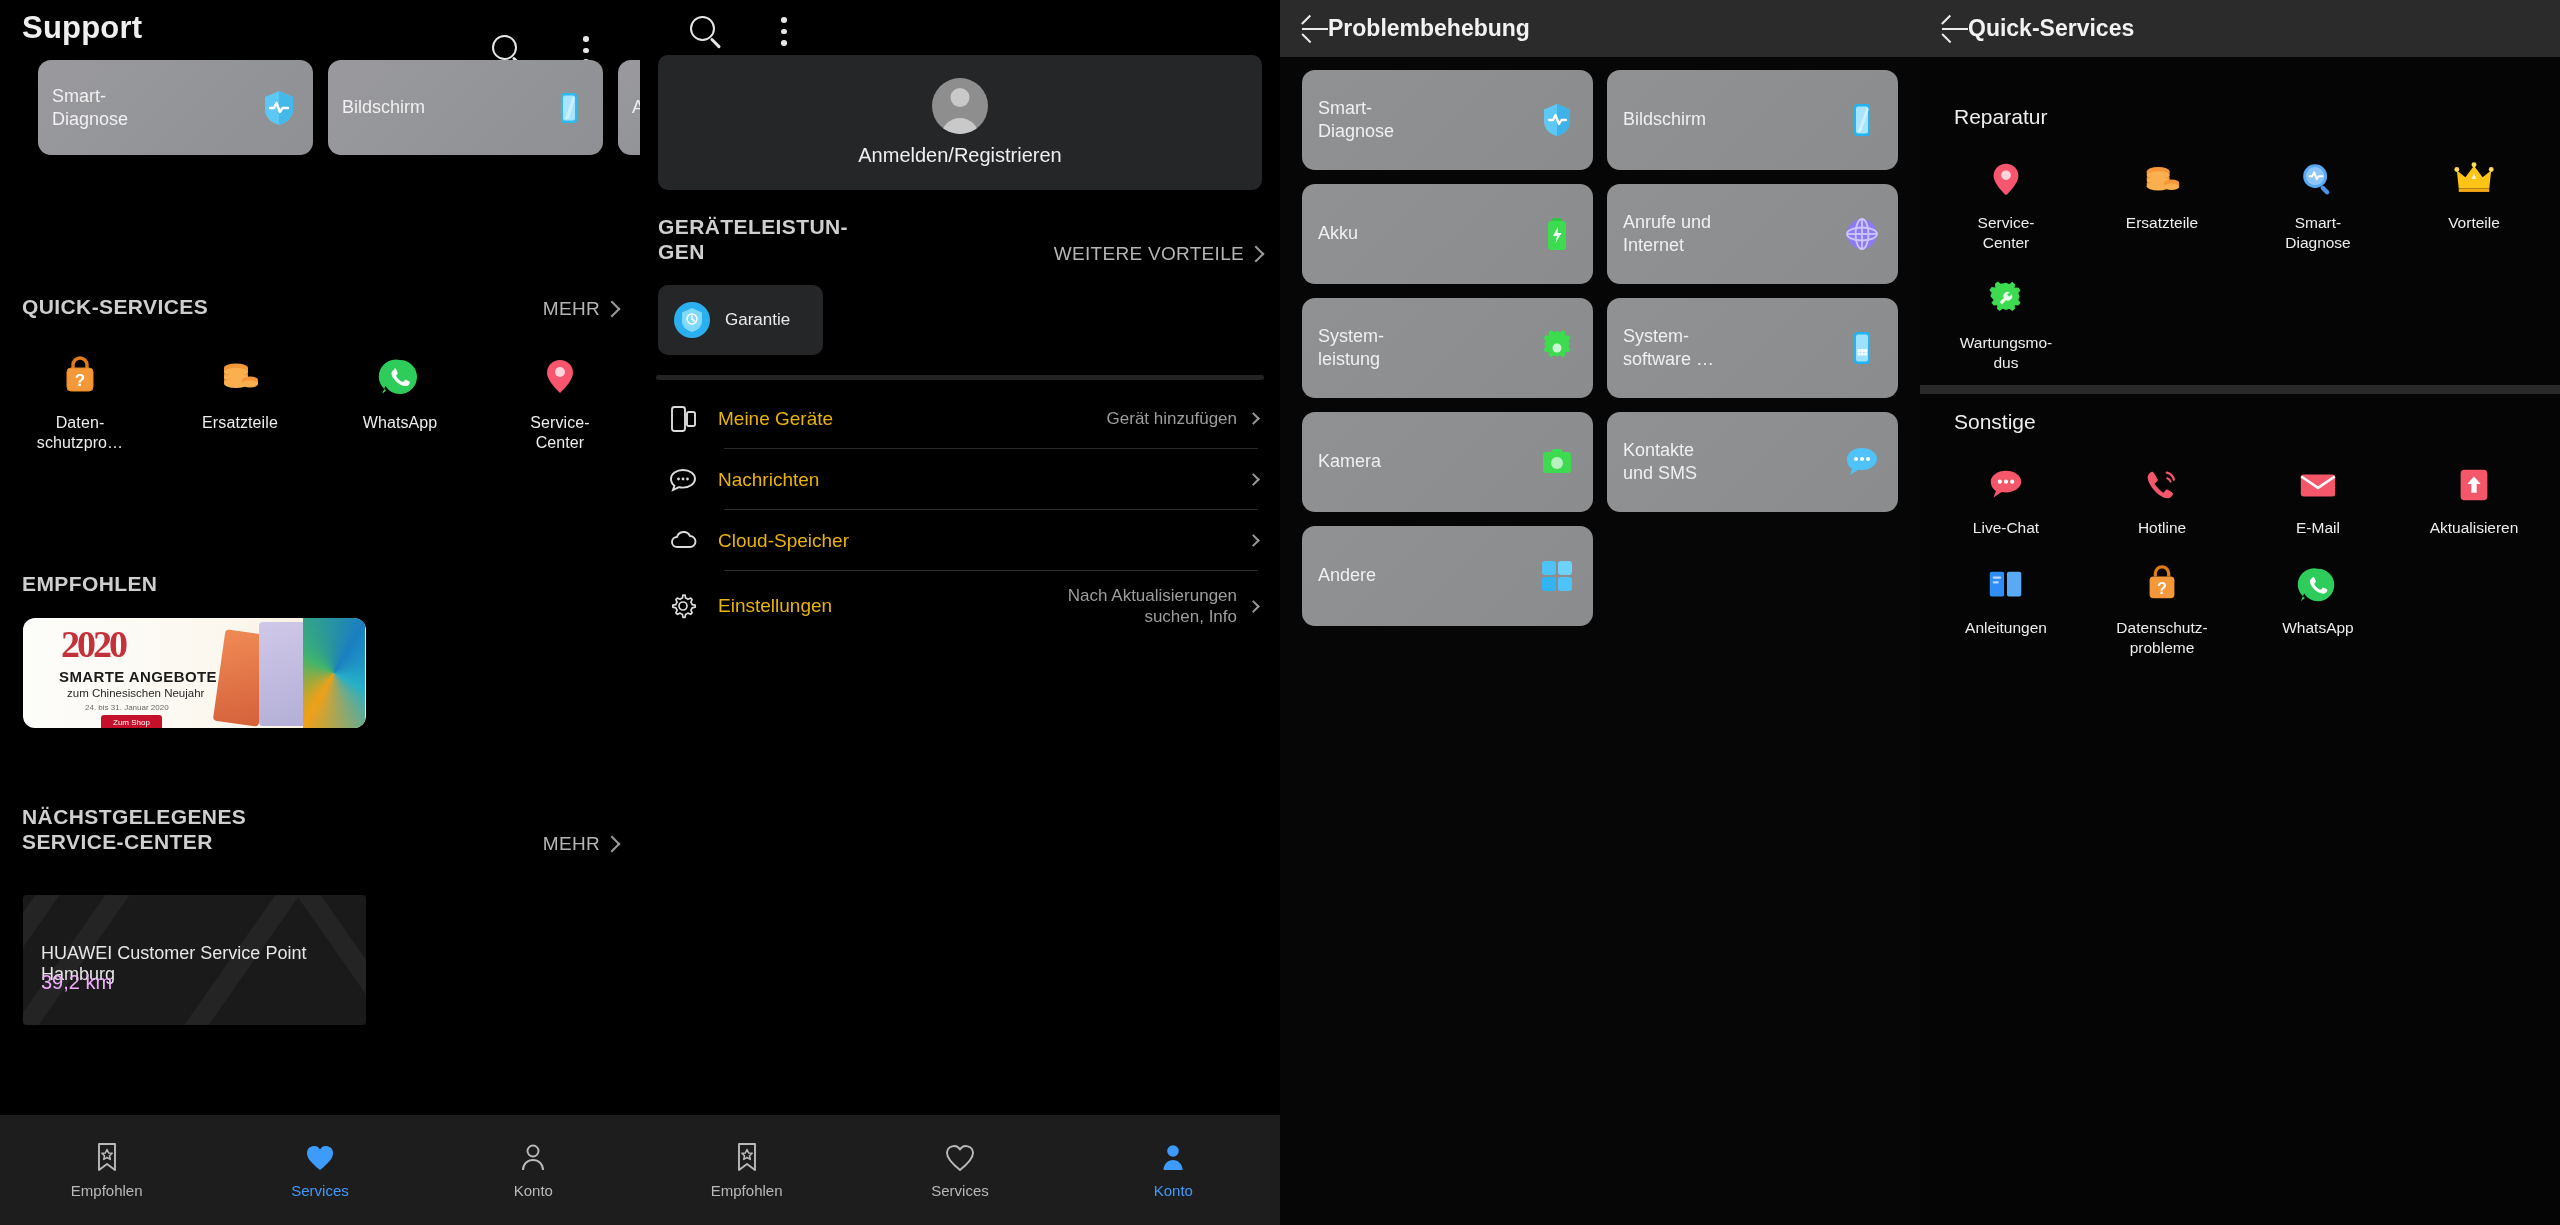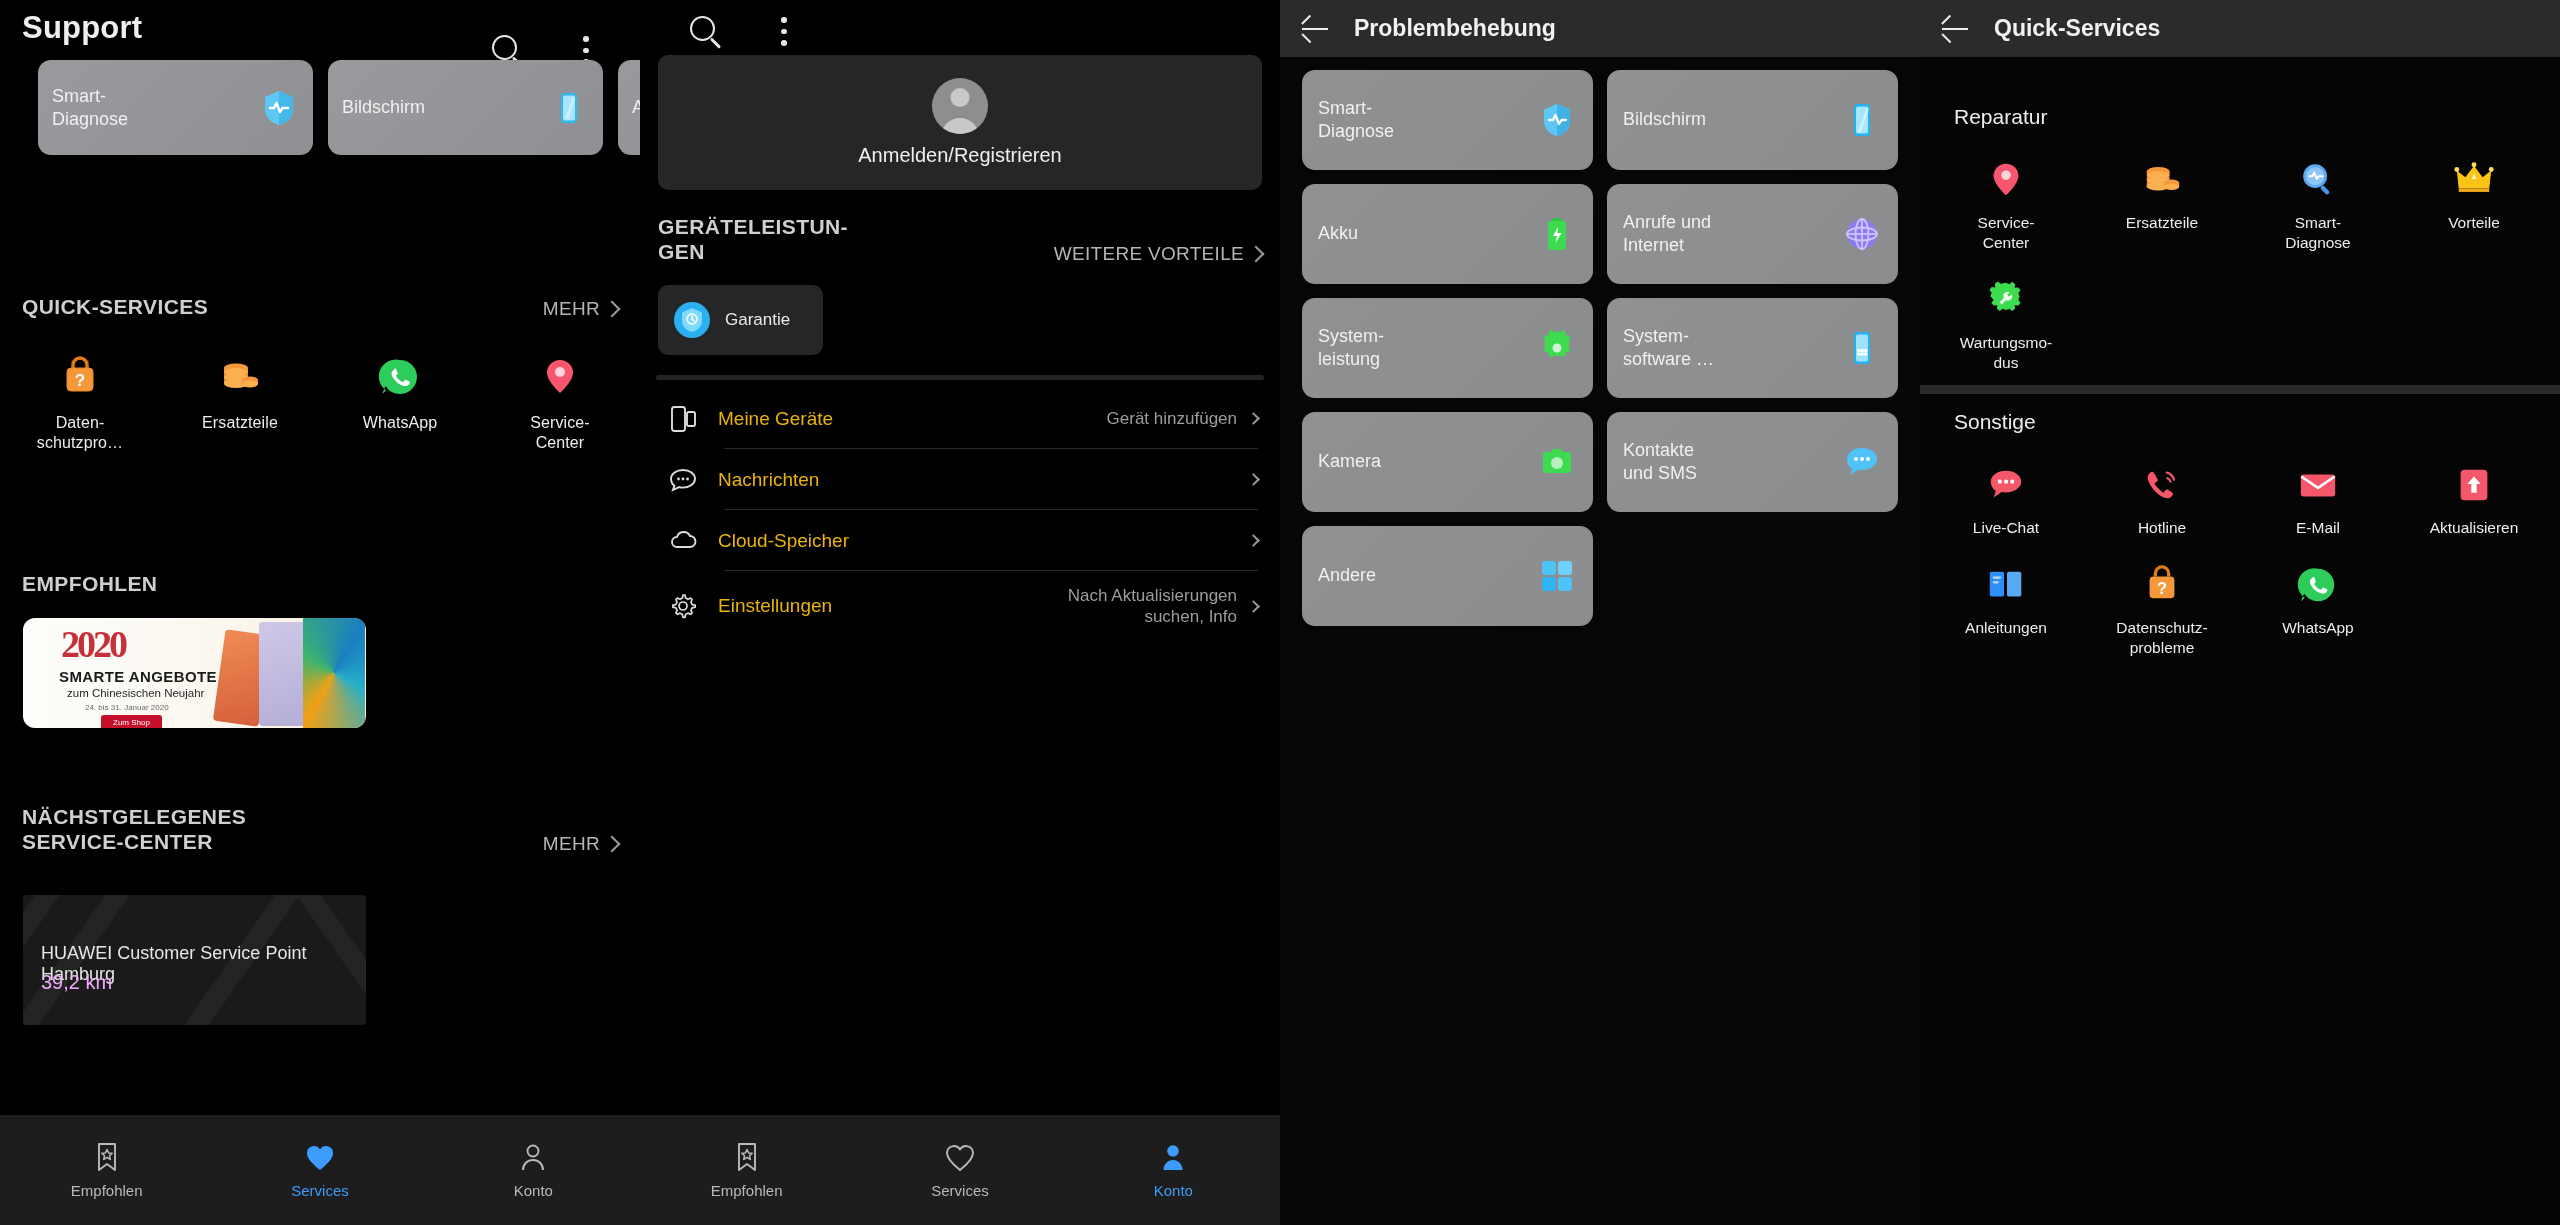--- a/index.html
+++ b/index.html
@@ -82,21 +82,21 @@
   .mlist{ position:absolute; left:0; width:100%; }
   .mrow{ position:relative; height:61px; display:flex; align-items:center; padding:0 22px 0 24px;}
   .mrow .mico{ width:38px; display:flex; justify-content:center; }
   .mrow .mlbl{ margin-left:16px; font-size:19px; color:#eab308;}
   .mrow .mval{ margin-left:auto; font-size:17px; color:#9d9d9d; text-align:right; line-height:1.25;}
   .mrow .mch{ margin-left:12px; }
   .mdiv{ position:absolute; left:84px; right:22px; bottom:0; height:1px; background:#2b2b2b;}
   .p2divider{ position:absolute; left:16px; width:608px; height:5px; background:#232323; border-radius:3px;}
 
   
-  .topbar{ position:absolute; left:0; top:0; width:100%; height:57px; background:#2b2b2b; display:flex; align-items:center; padding-left:22px; gap:26px;}
+  .topbar{ position:absolute; left:0; top:0; width:100%; height:57px; background:#2b2b2b; display:flex; align-items:center; padding-left:22px; }
   .topbar .tb-title{ font-size:23px; font-weight:bold; color:#f2f2f2;}
   .arrow-l{ position:relative; width:26px;height:18px;}
   .arrow-l .sh{ position:absolute; left:0; top:8px; width:26px;height:2.4px;background:#ececec;}
   .arrow-l .h1{ position:absolute; left:0; top:3px; width:12px;height:2.4px;background:#ececec; transform:rotate(-45deg); transform-origin:left center;}
   .arrow-l .h2{ position:absolute; left:0; top:13px; width:12px;height:2.4px;background:#ececec; transform:rotate(45deg); transform-origin:left center;}
 
   
   .tgrid{ position:absolute; left:22px; top:70px; width:596px; display:grid; grid-template-columns:1fr 1fr; gap:14px 14px;}
   .tile{ height:100px; border-radius:13px; display:flex; align-items:center; padding:0 16px;
          background:linear-gradient(135deg,#8f9193,#8a8c8e);}

